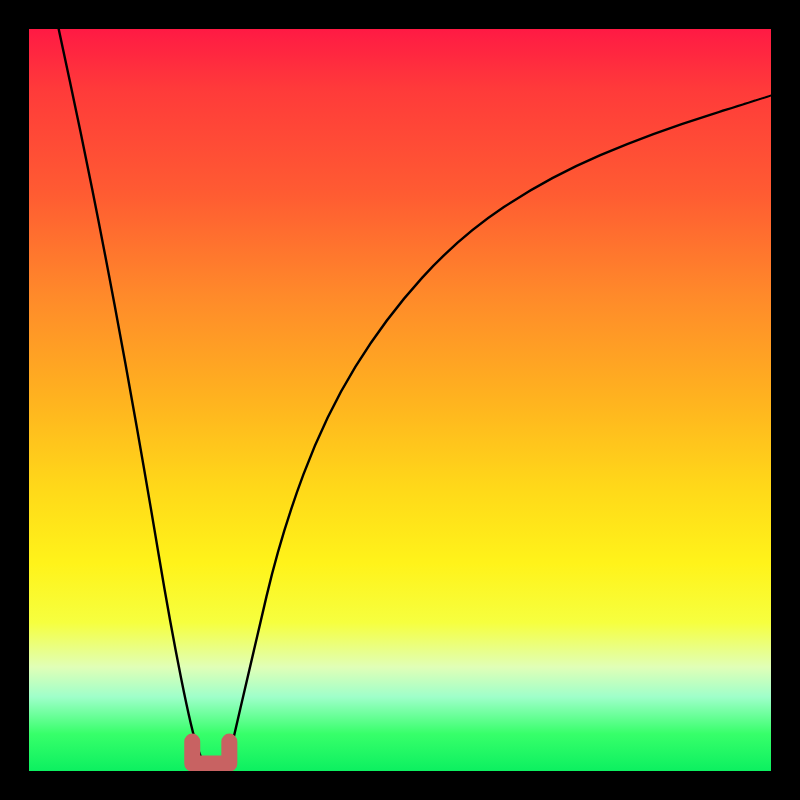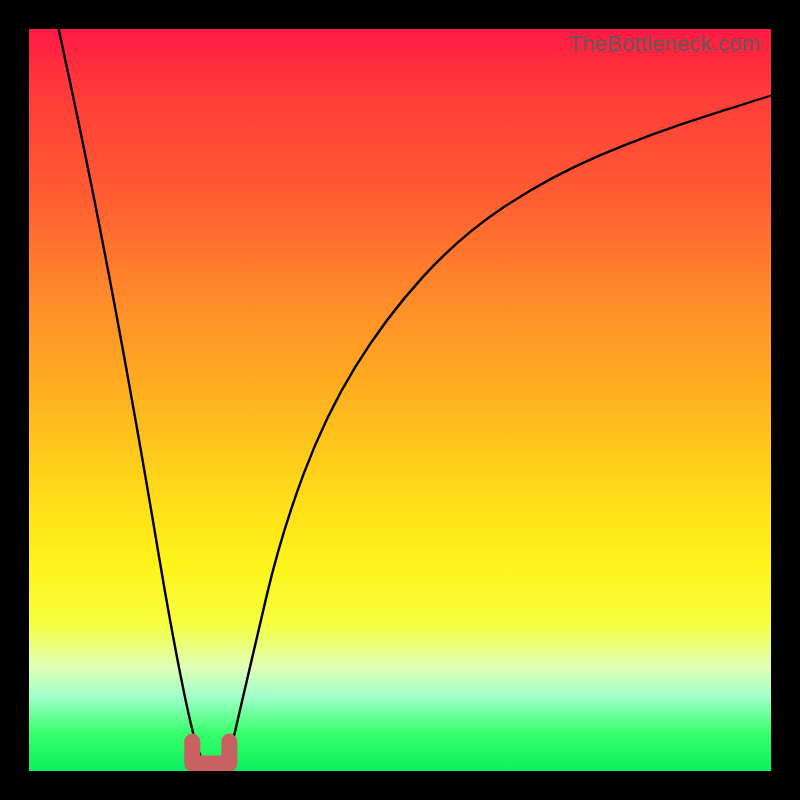--- a/index.html
+++ b/index.html
@@ -71,21 +71,20 @@
     stroke-linecap: round;
     stroke-linejoin: round;
   }
 </style>
 </head>
 <body>
 
 <div class="frame">
   <div class="plot-area">
 
-    <div class="watermark">TheBottleneck.com</div>
 
     <svg class="curves" viewBox="0 0 742 742" preserveAspectRatio="none">
 
       <path class="curve" d="M 29.68 0 Q 29.68 0 40.81 51.94 Q 51.940000000000005 103.88 63.07000000000001 159.53000000000003 Q 74.2 215.18000000000006 85.33000000000001 274.54 Q 96.46000000000001 333.9 107.59 396.97 Q 118.72 460.04 129.85 526.82 Q 140.98 593.6 152.11 649.25 Q 163.24 704.9 168.805 719.74 T 174.36999999999998 734.58"></path>
 
       <path class="curve" d="M 200.34 727.16 Q 200.34 727.16 211.47 678.9300000000001 Q 222.6 630.7 237.44 567.63 Q 252.28000000000003 504.56 274.54 445.20000000000005 Q 296.8 385.84000000000003 326.48 337.61 Q 356.15999999999997 289.38 393.26 248.57 Q 430.35999999999996 207.76 474.88 178.07999999999998 Q 519.4 148.39999999999998 571.3399999999999 126.13999999999999 Q 623.28 103.88 682.64 85.32999999999998 T 742 66.77999999999997"></path>
 
       <path class="marker" d="M 163.24 712.58 L 163.24 734.58 L 200.34 734.58 L 200.34 712.58"></path>
     </svg>
 

